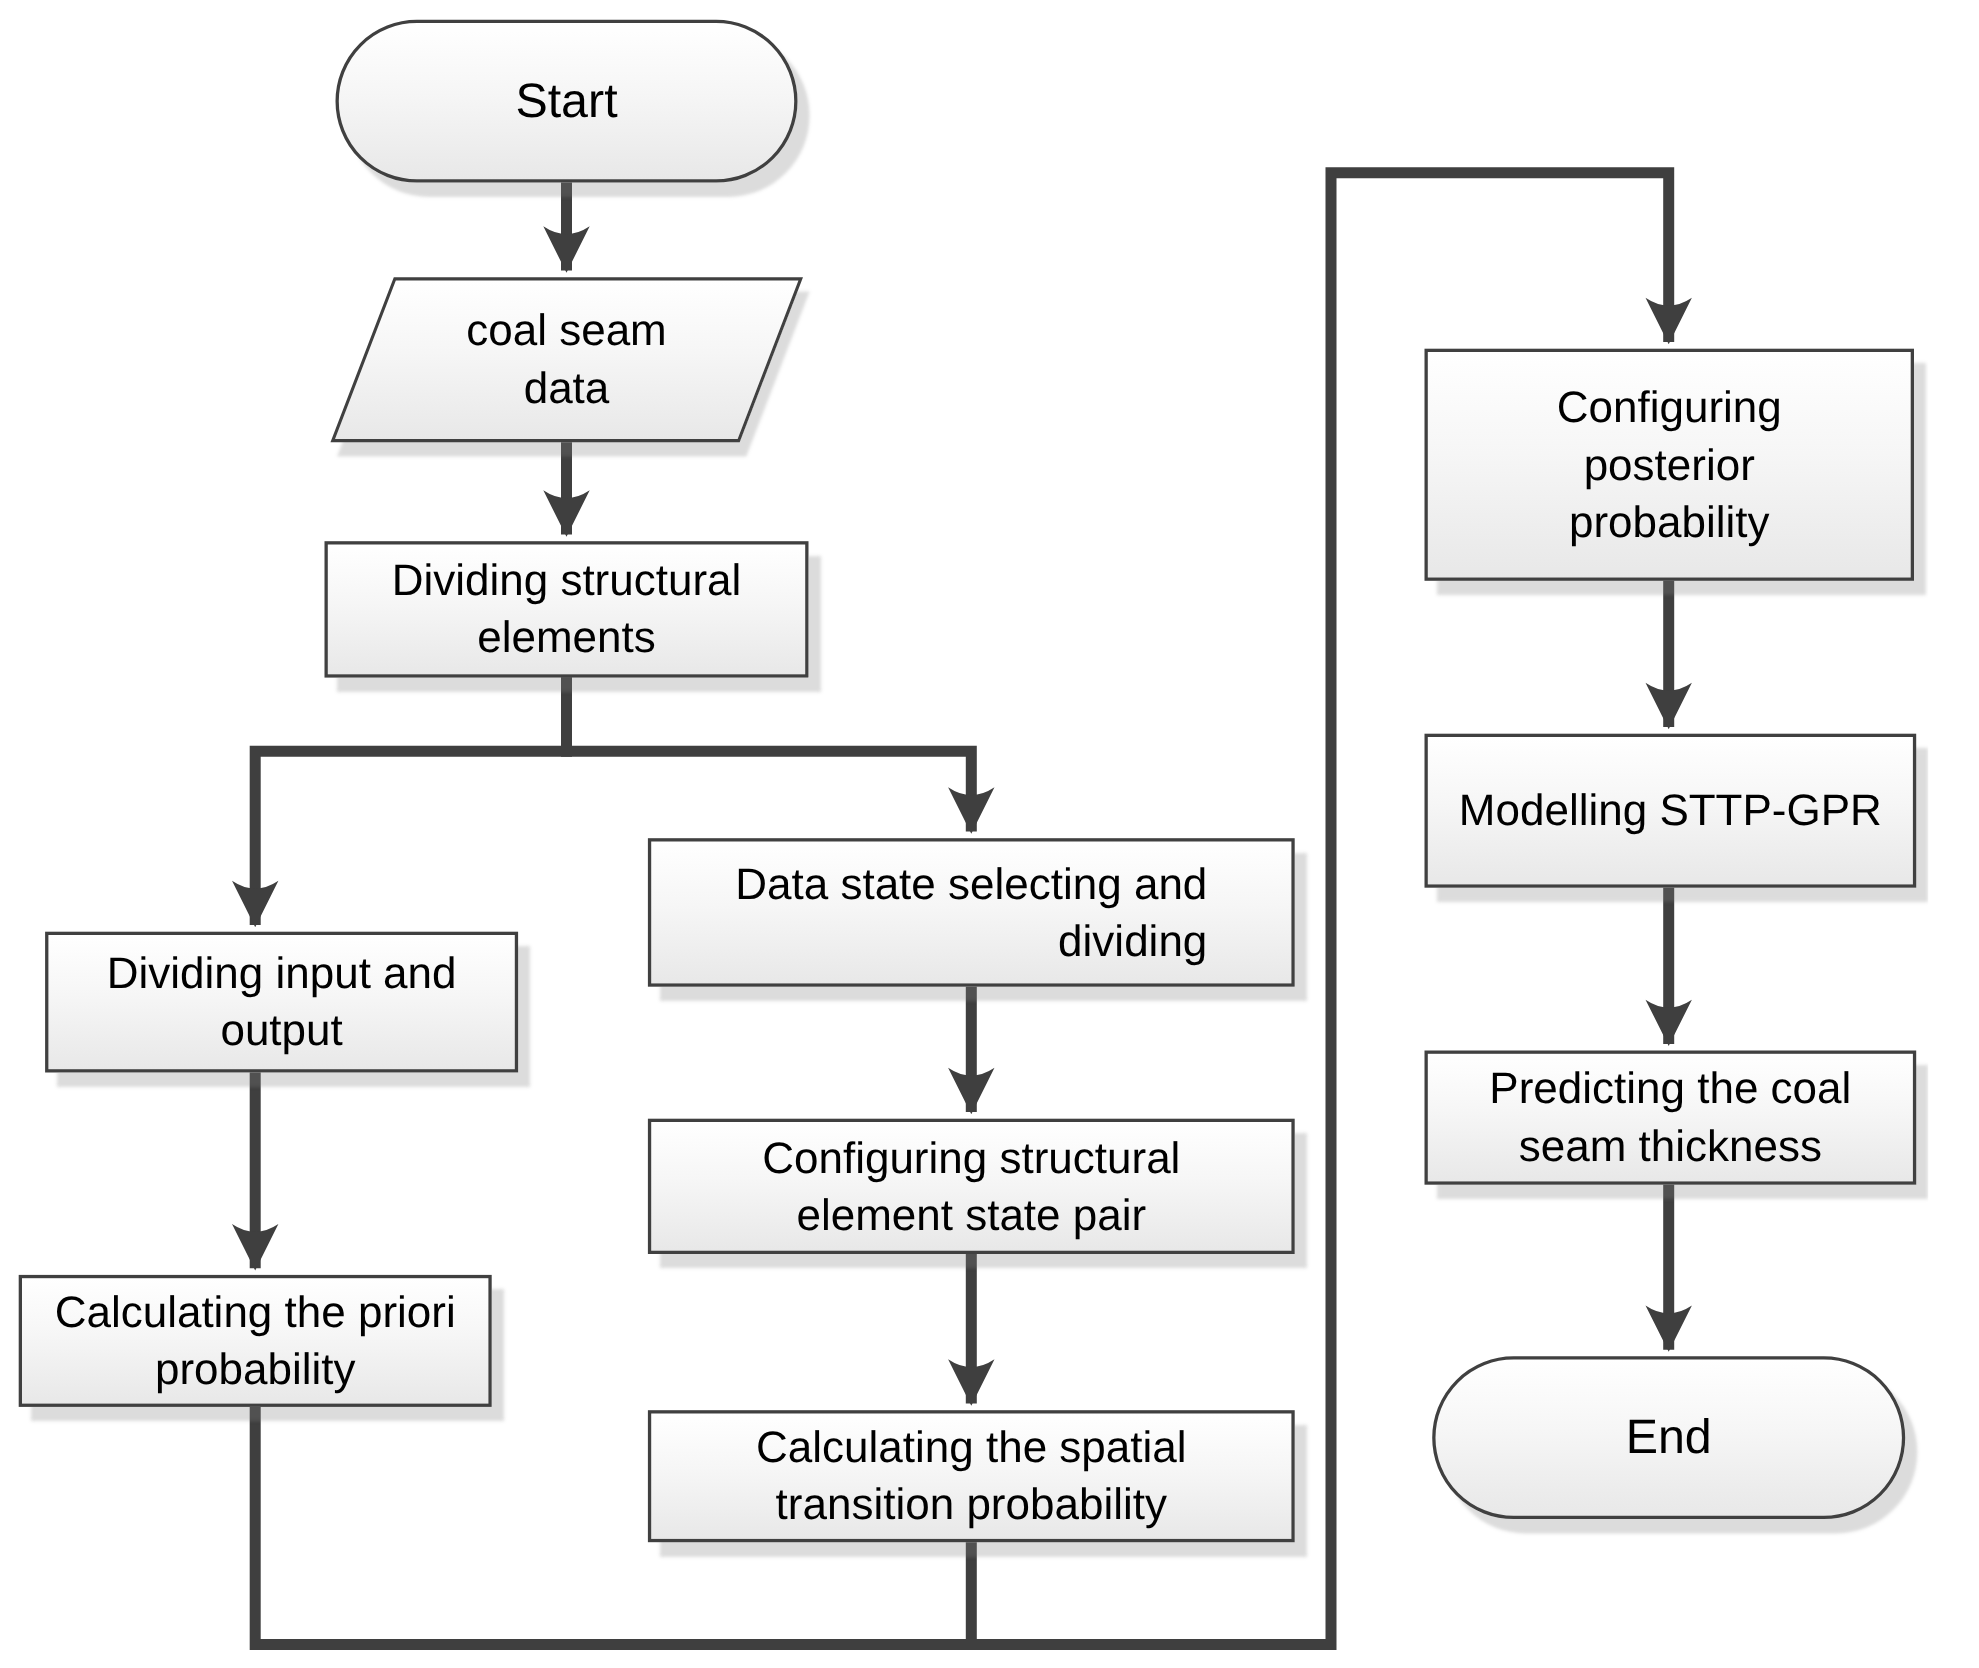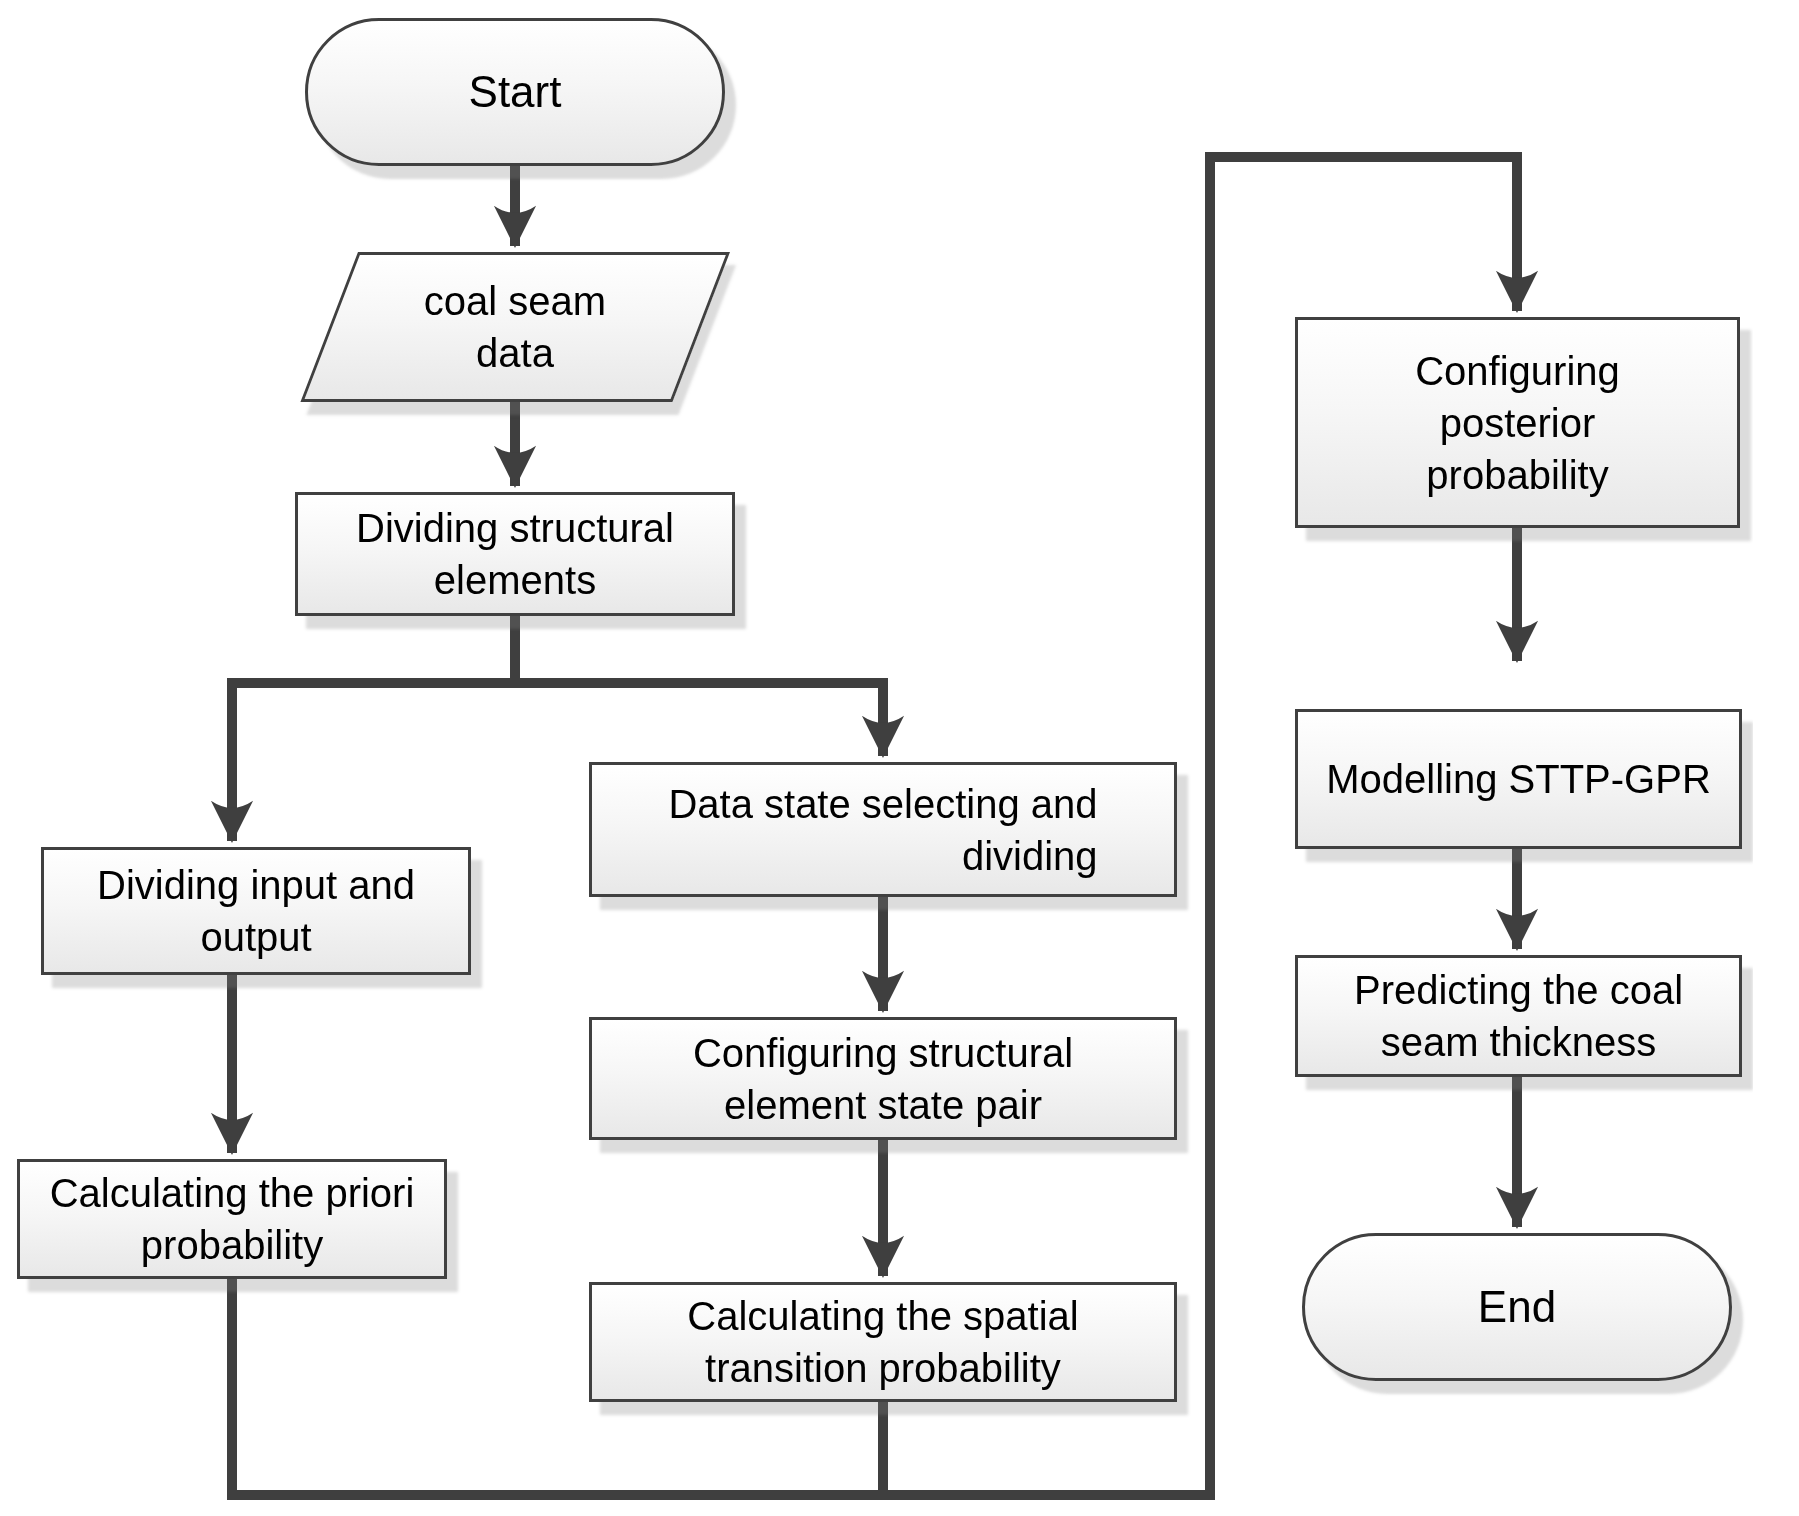--- a/index.html
+++ b/index.html
@@ -83,20 +83,20 @@
   <div class="node" style="left:589px;top:1017px;width:588px;height:123px;">Configuring structural
 element state pair</div>
 
   <div class="node" style="left:589px;top:1282px;width:588px;height:120px;">Calculating the spatial
 transition probability</div>
 
   <div class="node" style="left:1295px;top:317px;width:445px;height:211px;">Configuring
 posterior
 probability</div>
 
-  <div class="node" style="left:1295px;top:667px;width:447px;height:140px;margin-top:42px;">Modelling STTP-GPR</div>
+  <div class="node" style="left:1295px;top:667px;width:447px;height:140px;">Modelling STTP-GPR</div>
 
   <div class="node" style="left:1295px;top:955px;width:447px;height:122px;">Predicting the coal
 seam thickness</div>
 
   <div class="node stadium" style="left:1302px;top:1233px;width:430px;height:148px;">End</div>
 
 </div>
 
 </body></html>

